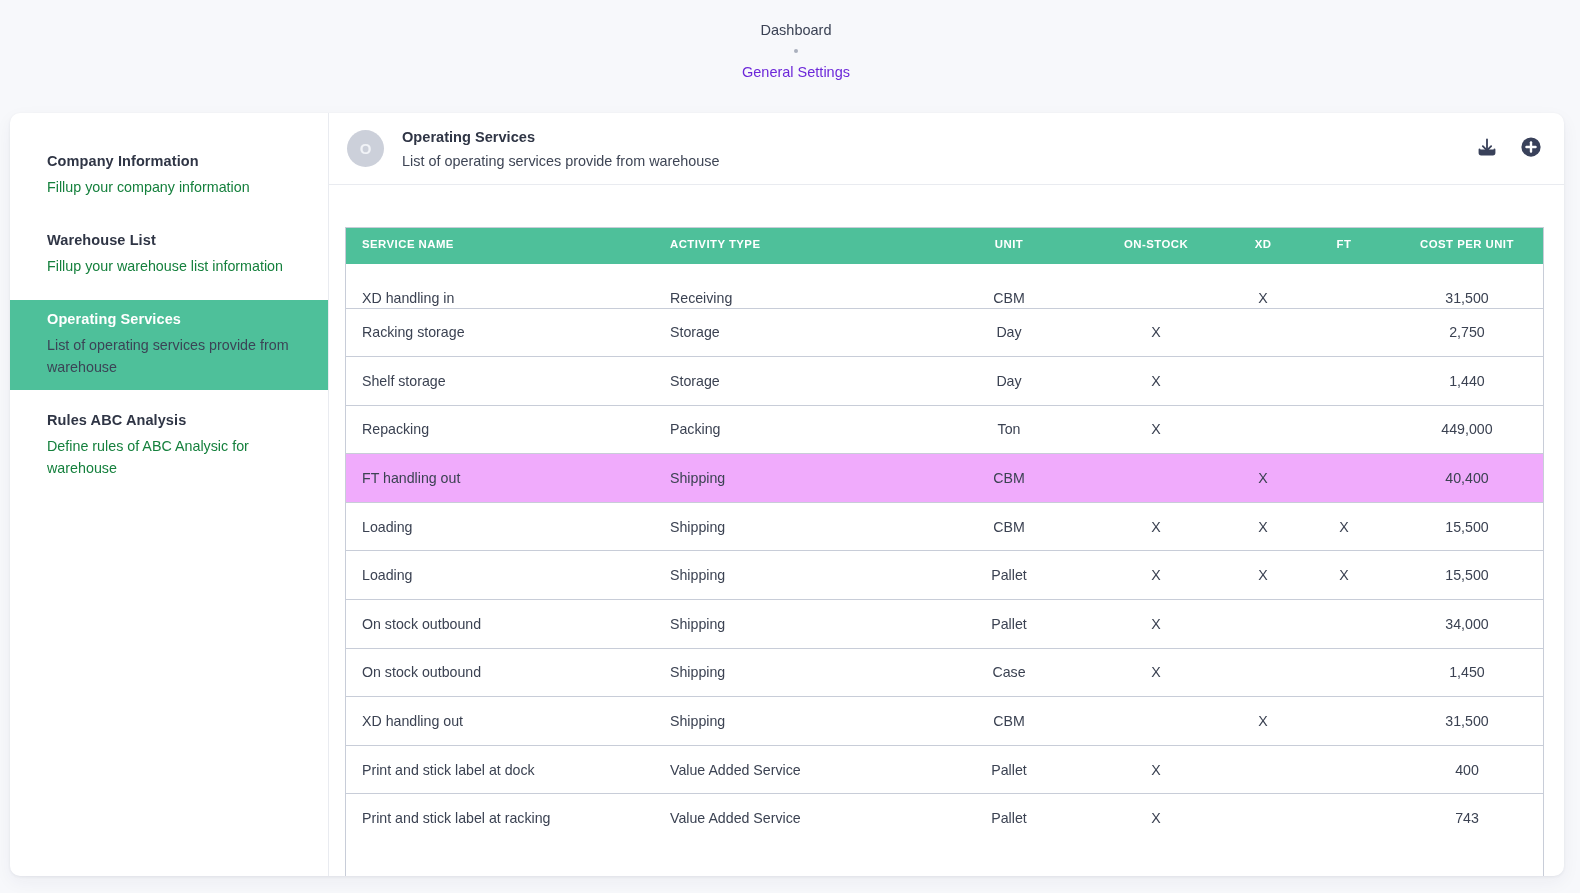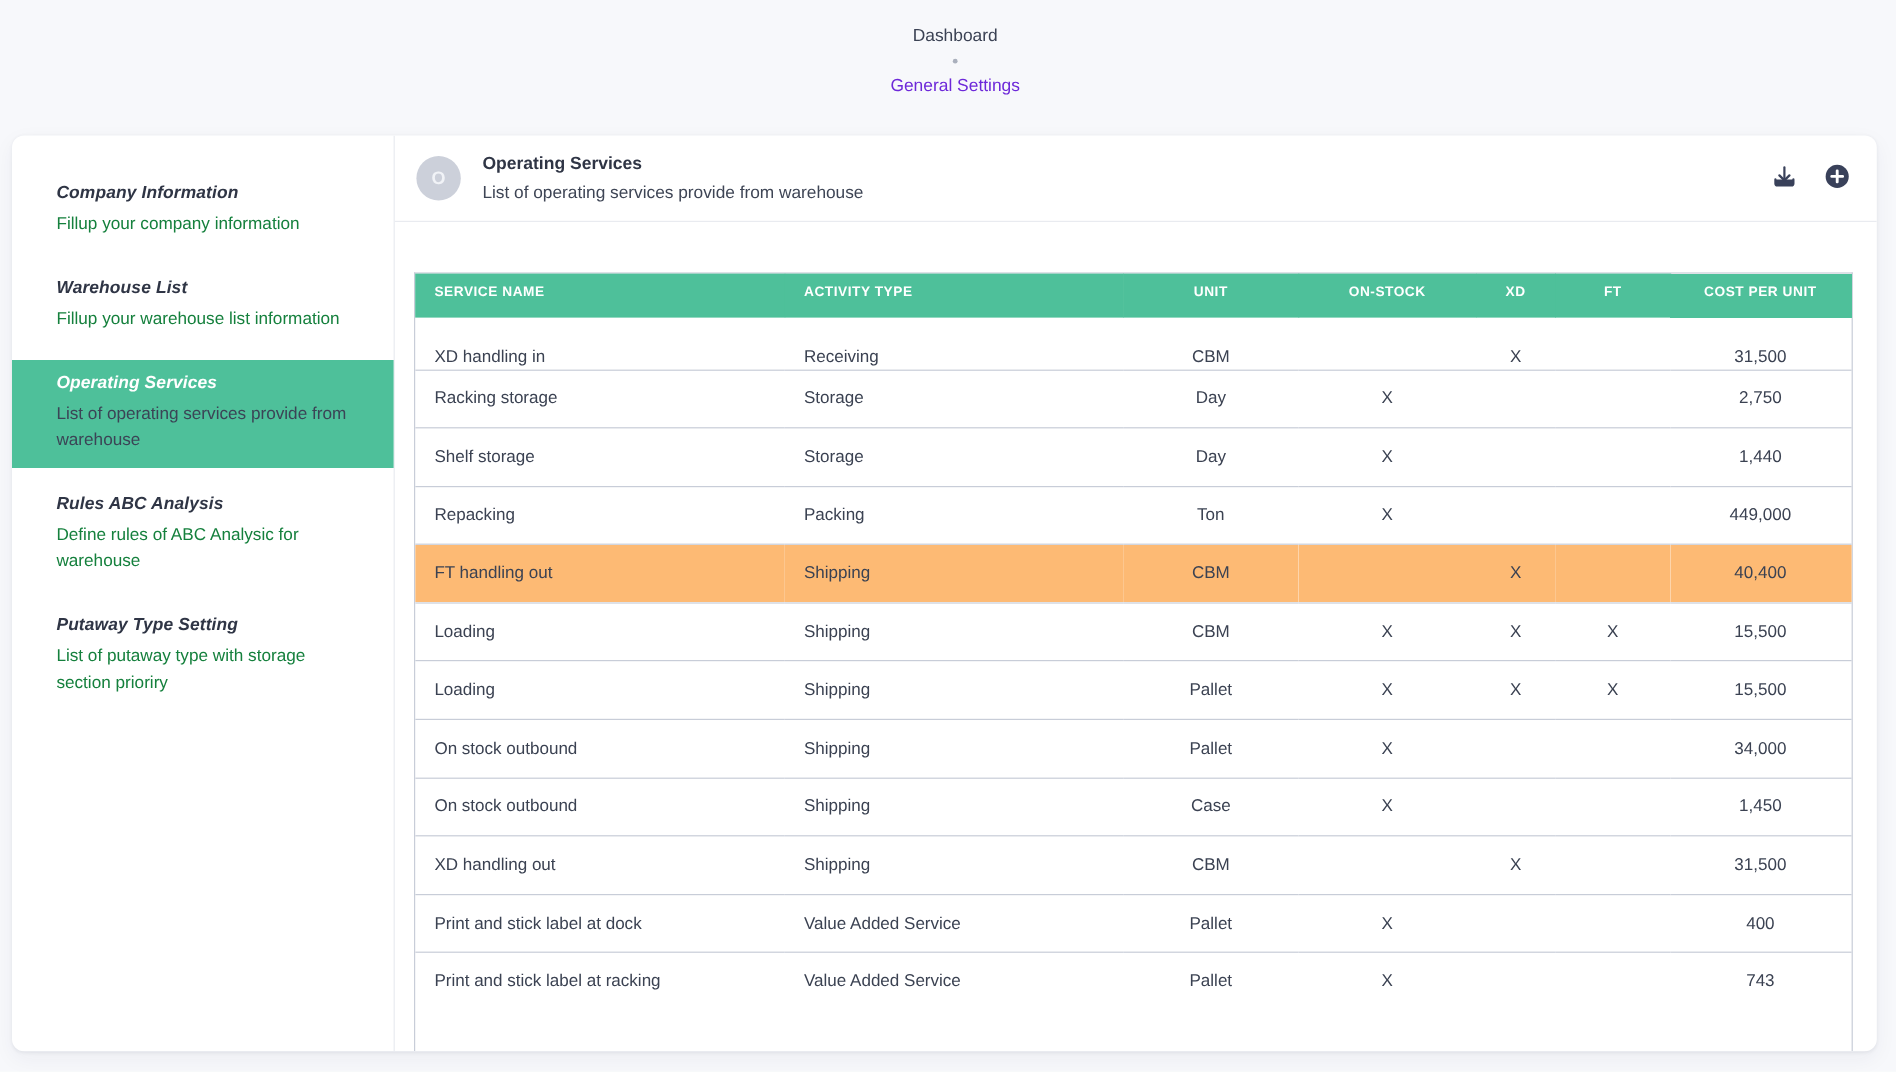--- a/index.html
+++ b/index.html
@@ -69,21 +69,20 @@
     cursor: pointer;
   }
   .side-item + .side-item { margin-top: 11px; }
 
   .side-item .s-title {
     font-size: 14.5px;
     font-weight: bold;
     color: #2f3545;
     line-height: 20px;
     letter-spacing: .1px;
-    font-style: italic;
   }
   .side-item .s-sub {
     margin-top: 5px;
     font-size: 14.3px;
     color: #15803d;
     line-height: 22px;
   }
 
   .side-item.active { background: #4ec09a; }
   .side-item.active .s-title { color: #ffffff; }
@@ -203,21 +202,21 @@
     font-size: 14.2px;
     color: #3b4252;
     height: 48.6px;
     padding: 0 0 0 16px;
     border-bottom: 1px solid #c8cdd8;
     white-space: nowrap;
     overflow: hidden;
     text-overflow: ellipsis;
   }
 
-  tbody tr.shaded td { background: #fdba74; }
+  tbody tr.shaded td { background: #f0abfc; }
   tbody tr:last-child td { border-bottom: none; }
 
   
   .tbl-scroll { }
   tbody tr:first-child td { height: 44px; vertical-align: bottom; padding-bottom: 2px; }
 </style>
 </head>
 <body>
 
 <div class="page-head">
@@ -239,24 +238,20 @@
         <div class="s-title">Warehouse List</div>
         <div class="s-sub">Fillup your warehouse list information</div>
       </div>
       <div class="side-item active">
         <div class="s-title">Operating Services</div>
         <div class="s-sub">List of operating services provide from warehouse</div>
       </div>
       <div class="side-item">
         <div class="s-title">Rules ABC Analysis</div>
         <div class="s-sub">Define rules of ABC Analysic for warehouse</div>
-      </div>
-      <div class="side-item">
-        <div class="s-title">Putaway Type Setting</div>
-        <div class="s-sub">List of putaway type with storage section prioriry</div>
       </div>
     </nav>
 
   <section class="pane">
 
     <header class="pane-head">
       <div class="avatar">O</div>
       <div class="pane-titles">
         <div class="p-title">Operating Services</div>
         <div class="p-sub">List of operating services provide from warehouse</div>

